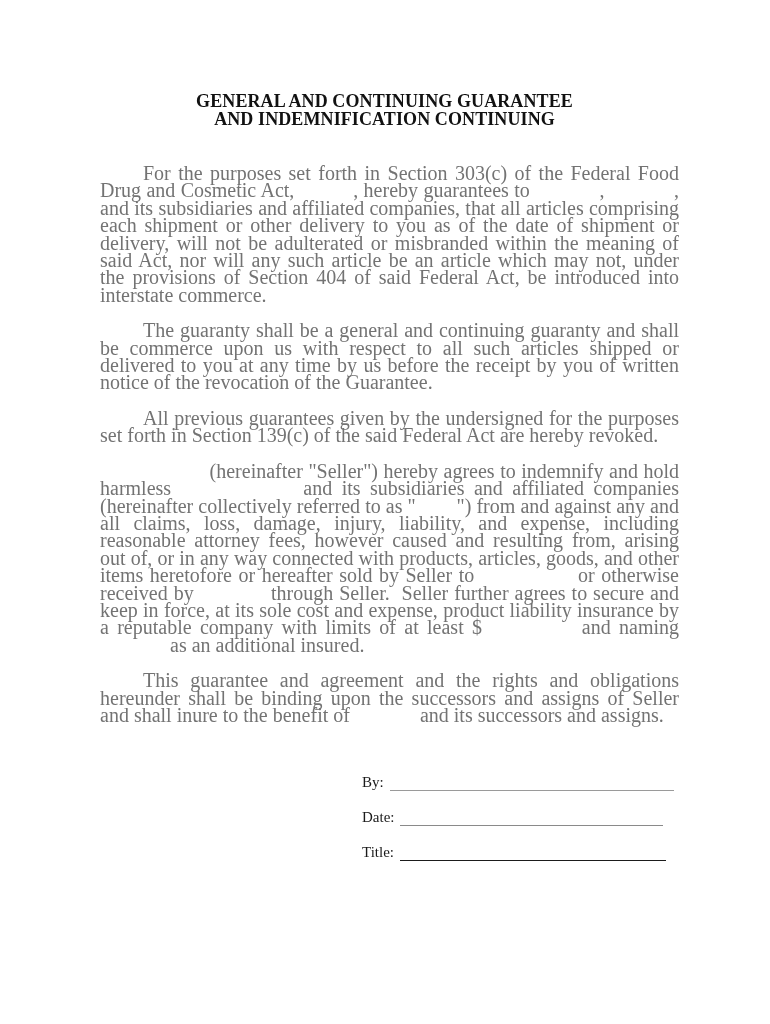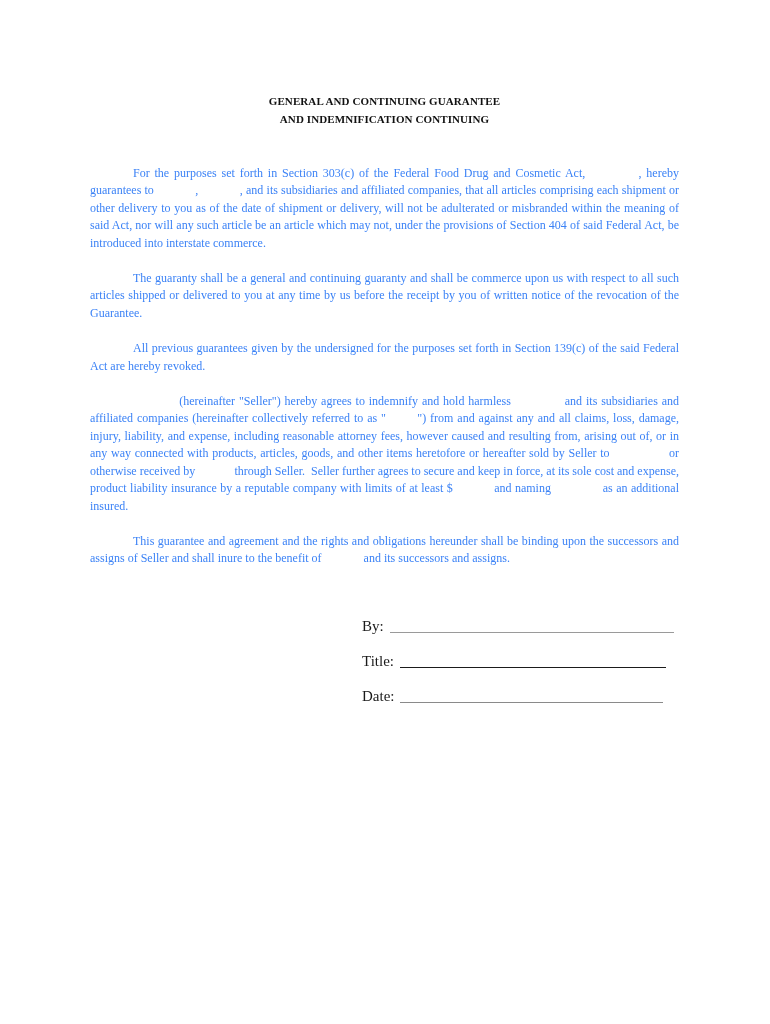--- a/index.html
+++ b/index.html
@@ -20,43 +20,43 @@
   }
   .content {
     position: absolute;
     left: 90px;
     top: 0;
     width: 589px;
   }
   .doc-title {
     margin: 93px 0 0 0;
     text-align: center;
-    font-size: 11px;
+    font-size: 18px;
     line-height: 17.5px;
     font-weight: bold;
     letter-spacing: 0.1px;
     color: #111111;
   }
   .title-line { display: block; }
   .para {
-    margin: 18px 0 0 0;
+    margin: 18px 0 0 10px;
     text-align: justify;
     text-indent: 43px;
-    font-size: 12px;
+    font-size: 20px;
     line-height: 17.4px;
-    color: #3b82f6;
+    color: #737373;
   }
   .para.first { margin-top: 37px; }
   .sig-block {
     margin-top: 50px;
     margin-left: 272px;
   }
   .sig-row {
     display: flex;
-    align-items: center;
+    align-items: flex-end;
     height: 17px;
     margin-bottom: 18px;
     font-size: 15px;
     color: #1a1a1a;
   }
   .sig-label { margin-right: 6px; white-space: nowrap; }
   .sig-line { display: inline-block; height: 13px; }
   .line-by    { width: 284px; border-bottom: 1.5px solid #9a9a9a; }
   .line-title { width: 266px; border-bottom: 1.5px solid #1b1b1b; }
   .line-date  { width: 263px; border-bottom: 1.5px solid #8a8a8a; }
@@ -77,23 +77,23 @@
     <p class="para">All previous guarantees given by the undersigned for the purposes set forth in Section 139(c) of the said Federal Act are hereby revoked.</p>
     <p class="para">&nbsp;&nbsp;&nbsp;&nbsp;&nbsp;&nbsp;&nbsp;&nbsp;&nbsp;&nbsp;&nbsp; (hereinafter "Seller") hereby agrees to indemnify and hold harmless &nbsp;&nbsp;&nbsp;&nbsp;&nbsp;&nbsp;&nbsp;&nbsp;&nbsp;&nbsp;&nbsp;&nbsp; and its subsidiaries and affiliated companies (hereinafter collectively referred to as "&nbsp;&nbsp;&nbsp;&nbsp;&nbsp;&nbsp;&nbsp;&nbsp;") from and against any and all claims, loss, damage, injury, liability, and expense, including reasonable attorney fees, however caused and resulting from, arising out of, or in any way connected with products, articles, goods, and other items heretofore or hereafter sold by Seller to &nbsp;&nbsp;&nbsp;&nbsp;&nbsp;&nbsp;&nbsp;&nbsp;&nbsp;&nbsp;&nbsp;&nbsp;&nbsp;&nbsp; or otherwise received by &nbsp;&nbsp;&nbsp;&nbsp;&nbsp;&nbsp;&nbsp;&nbsp;&nbsp;&nbsp;&nbsp; through Seller.&nbsp; Seller further agrees to secure and keep in force, at its sole cost and expense, product liability insurance by a reputable company with limits of at least $&nbsp;&nbsp;&nbsp;&nbsp;&nbsp;&nbsp;&nbsp;&nbsp;&nbsp;&nbsp;&nbsp; and naming &nbsp;&nbsp;&nbsp;&nbsp;&nbsp;&nbsp;&nbsp;&nbsp;&nbsp;&nbsp;&nbsp;&nbsp;&nbsp; as an additional insured.</p>
     <p class="para">This guarantee and agreement and the rights and obligations hereunder shall be binding upon the successors and assigns of Seller and shall inure to the benefit of &nbsp;&nbsp;&nbsp;&nbsp;&nbsp;&nbsp;&nbsp;&nbsp;&nbsp;&nbsp;&nbsp;&nbsp; and its successors and assigns.</p>
 
     <div class="sig-block">
       <div class="sig-row">
         <span class="sig-label">By:</span>
         <span class="sig-line line-by"></span>
       </div>
       <div class="sig-row">
+        <span class="sig-label">Date:</span>
+        <span class="sig-line line-date"></span>
+      </div>
+      <div class="sig-row">
         <span class="sig-label">Title:</span>
         <span class="sig-line line-title"></span>
-      </div>
-      <div class="sig-row">
-        <span class="sig-label">Date:</span>
-        <span class="sig-line line-date"></span>
       </div>
     </div>
 
   </div>
 </div>
 
 </body></html>

